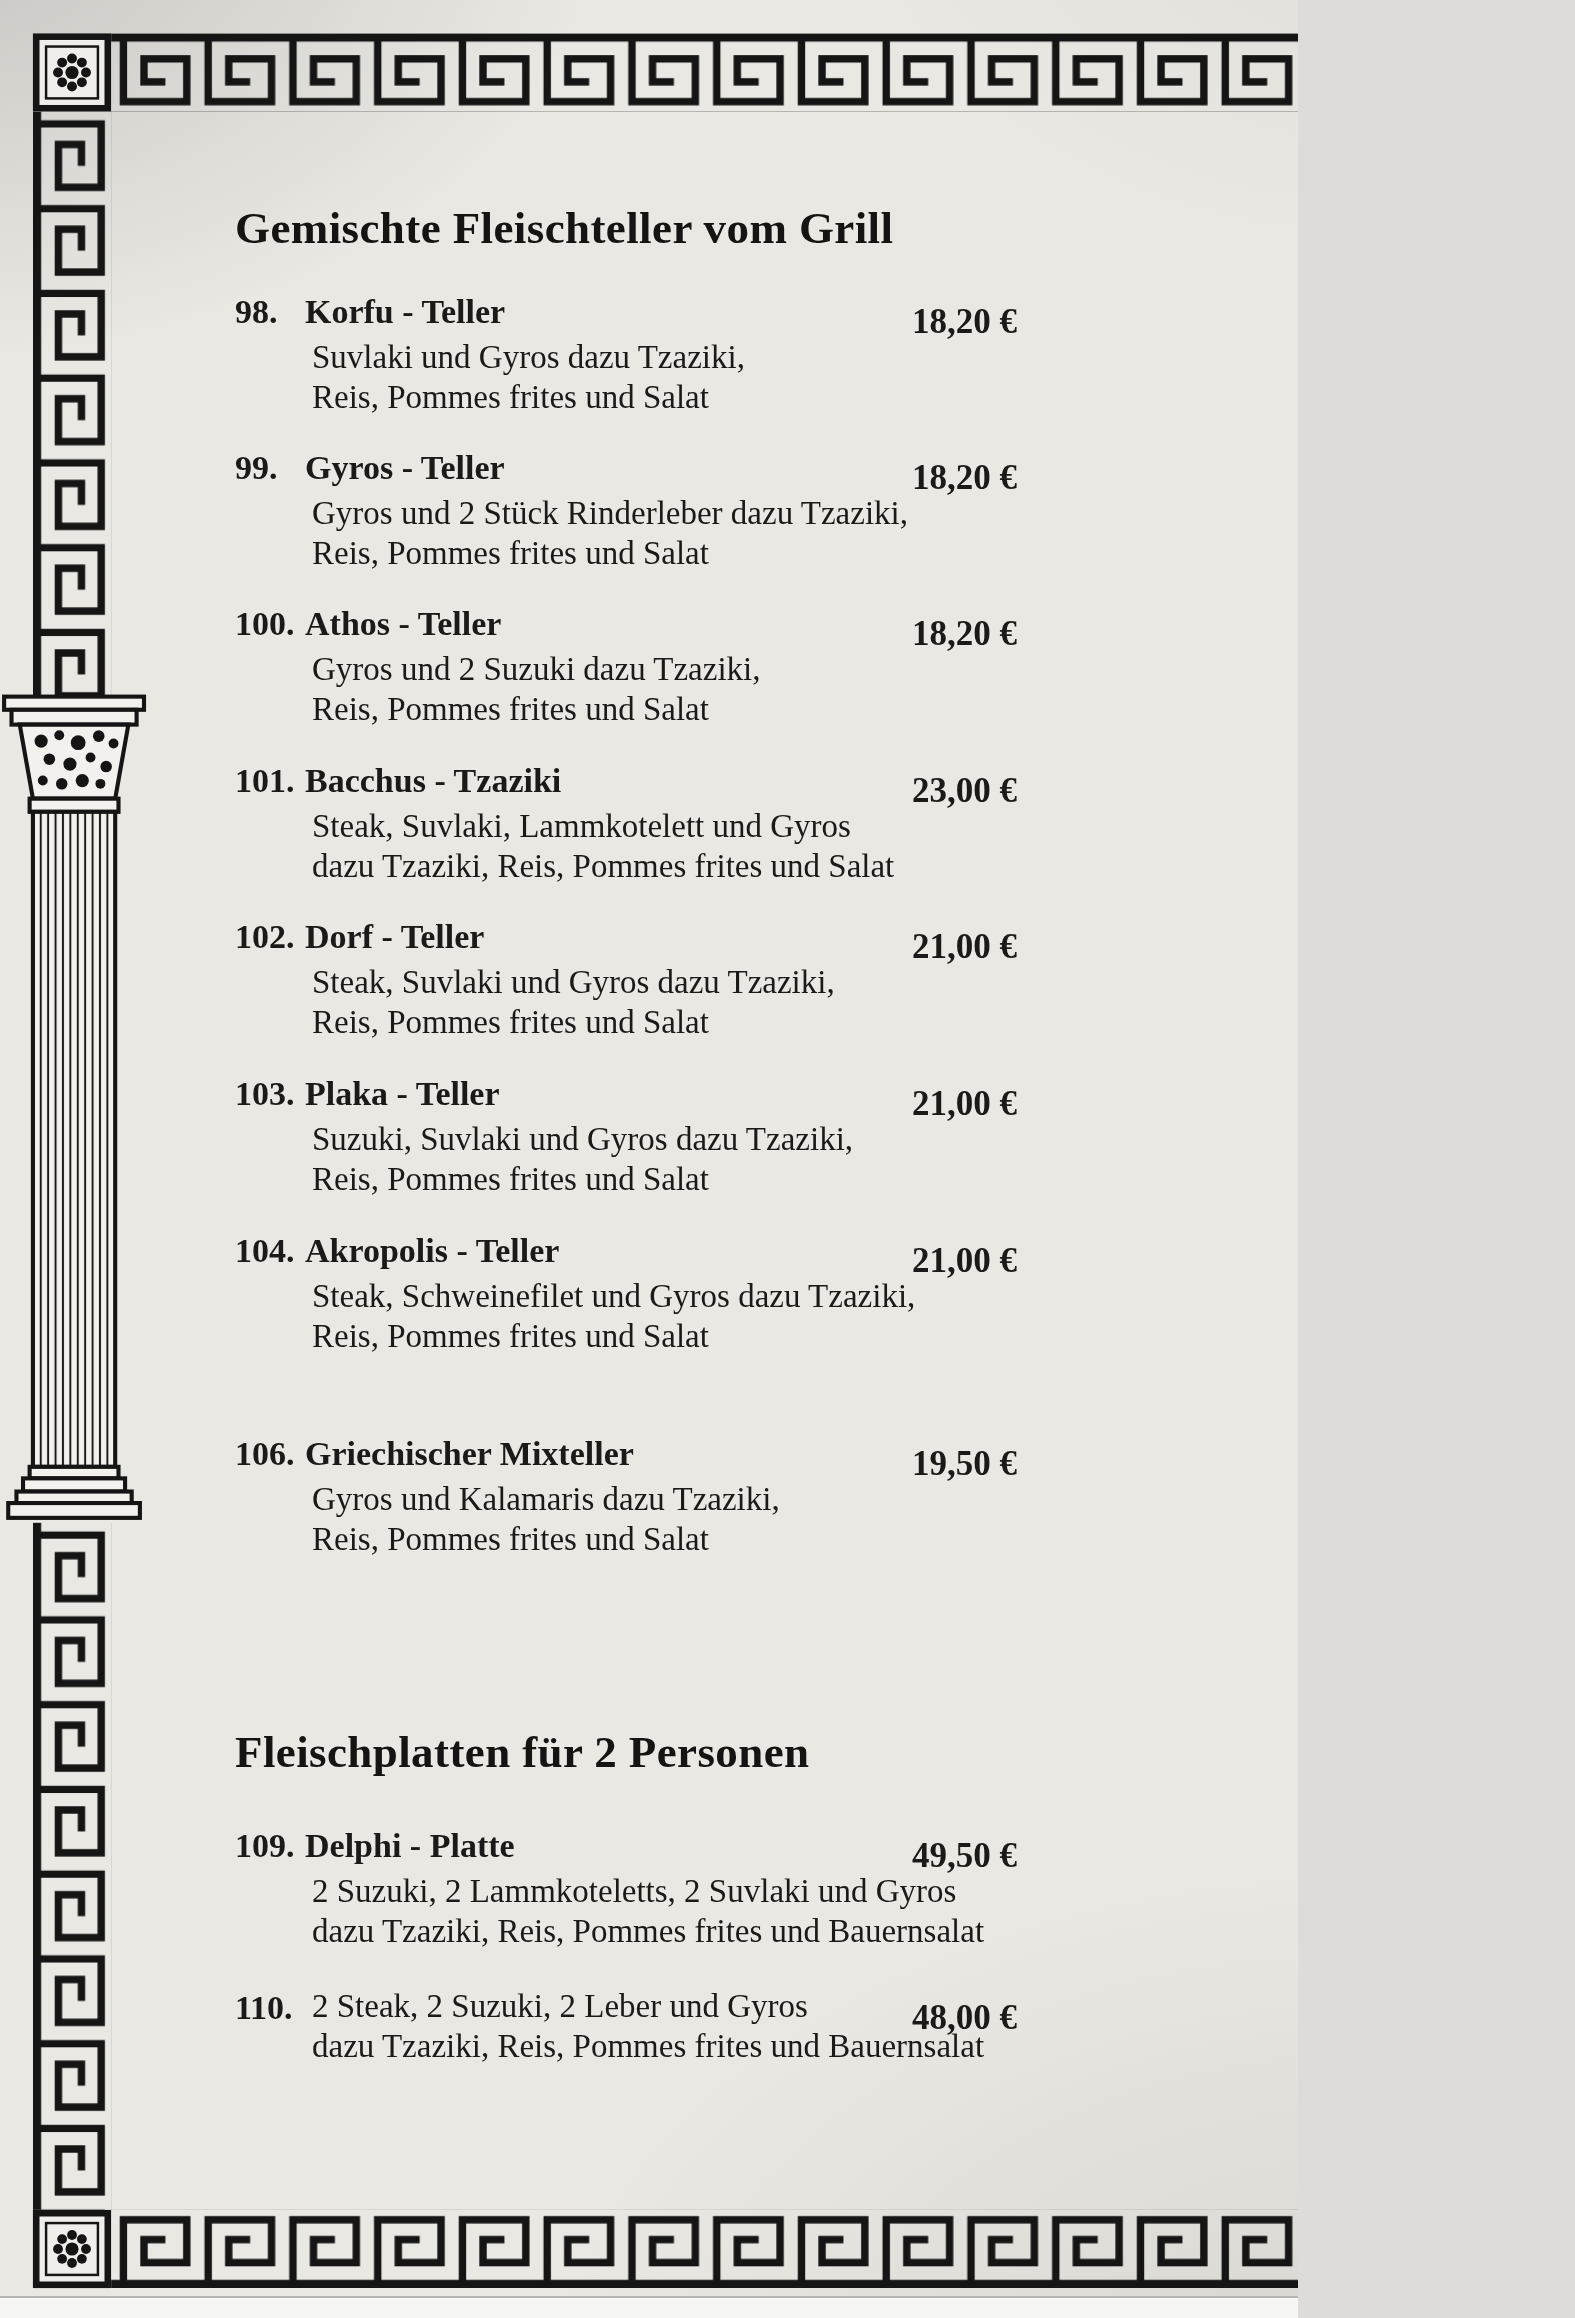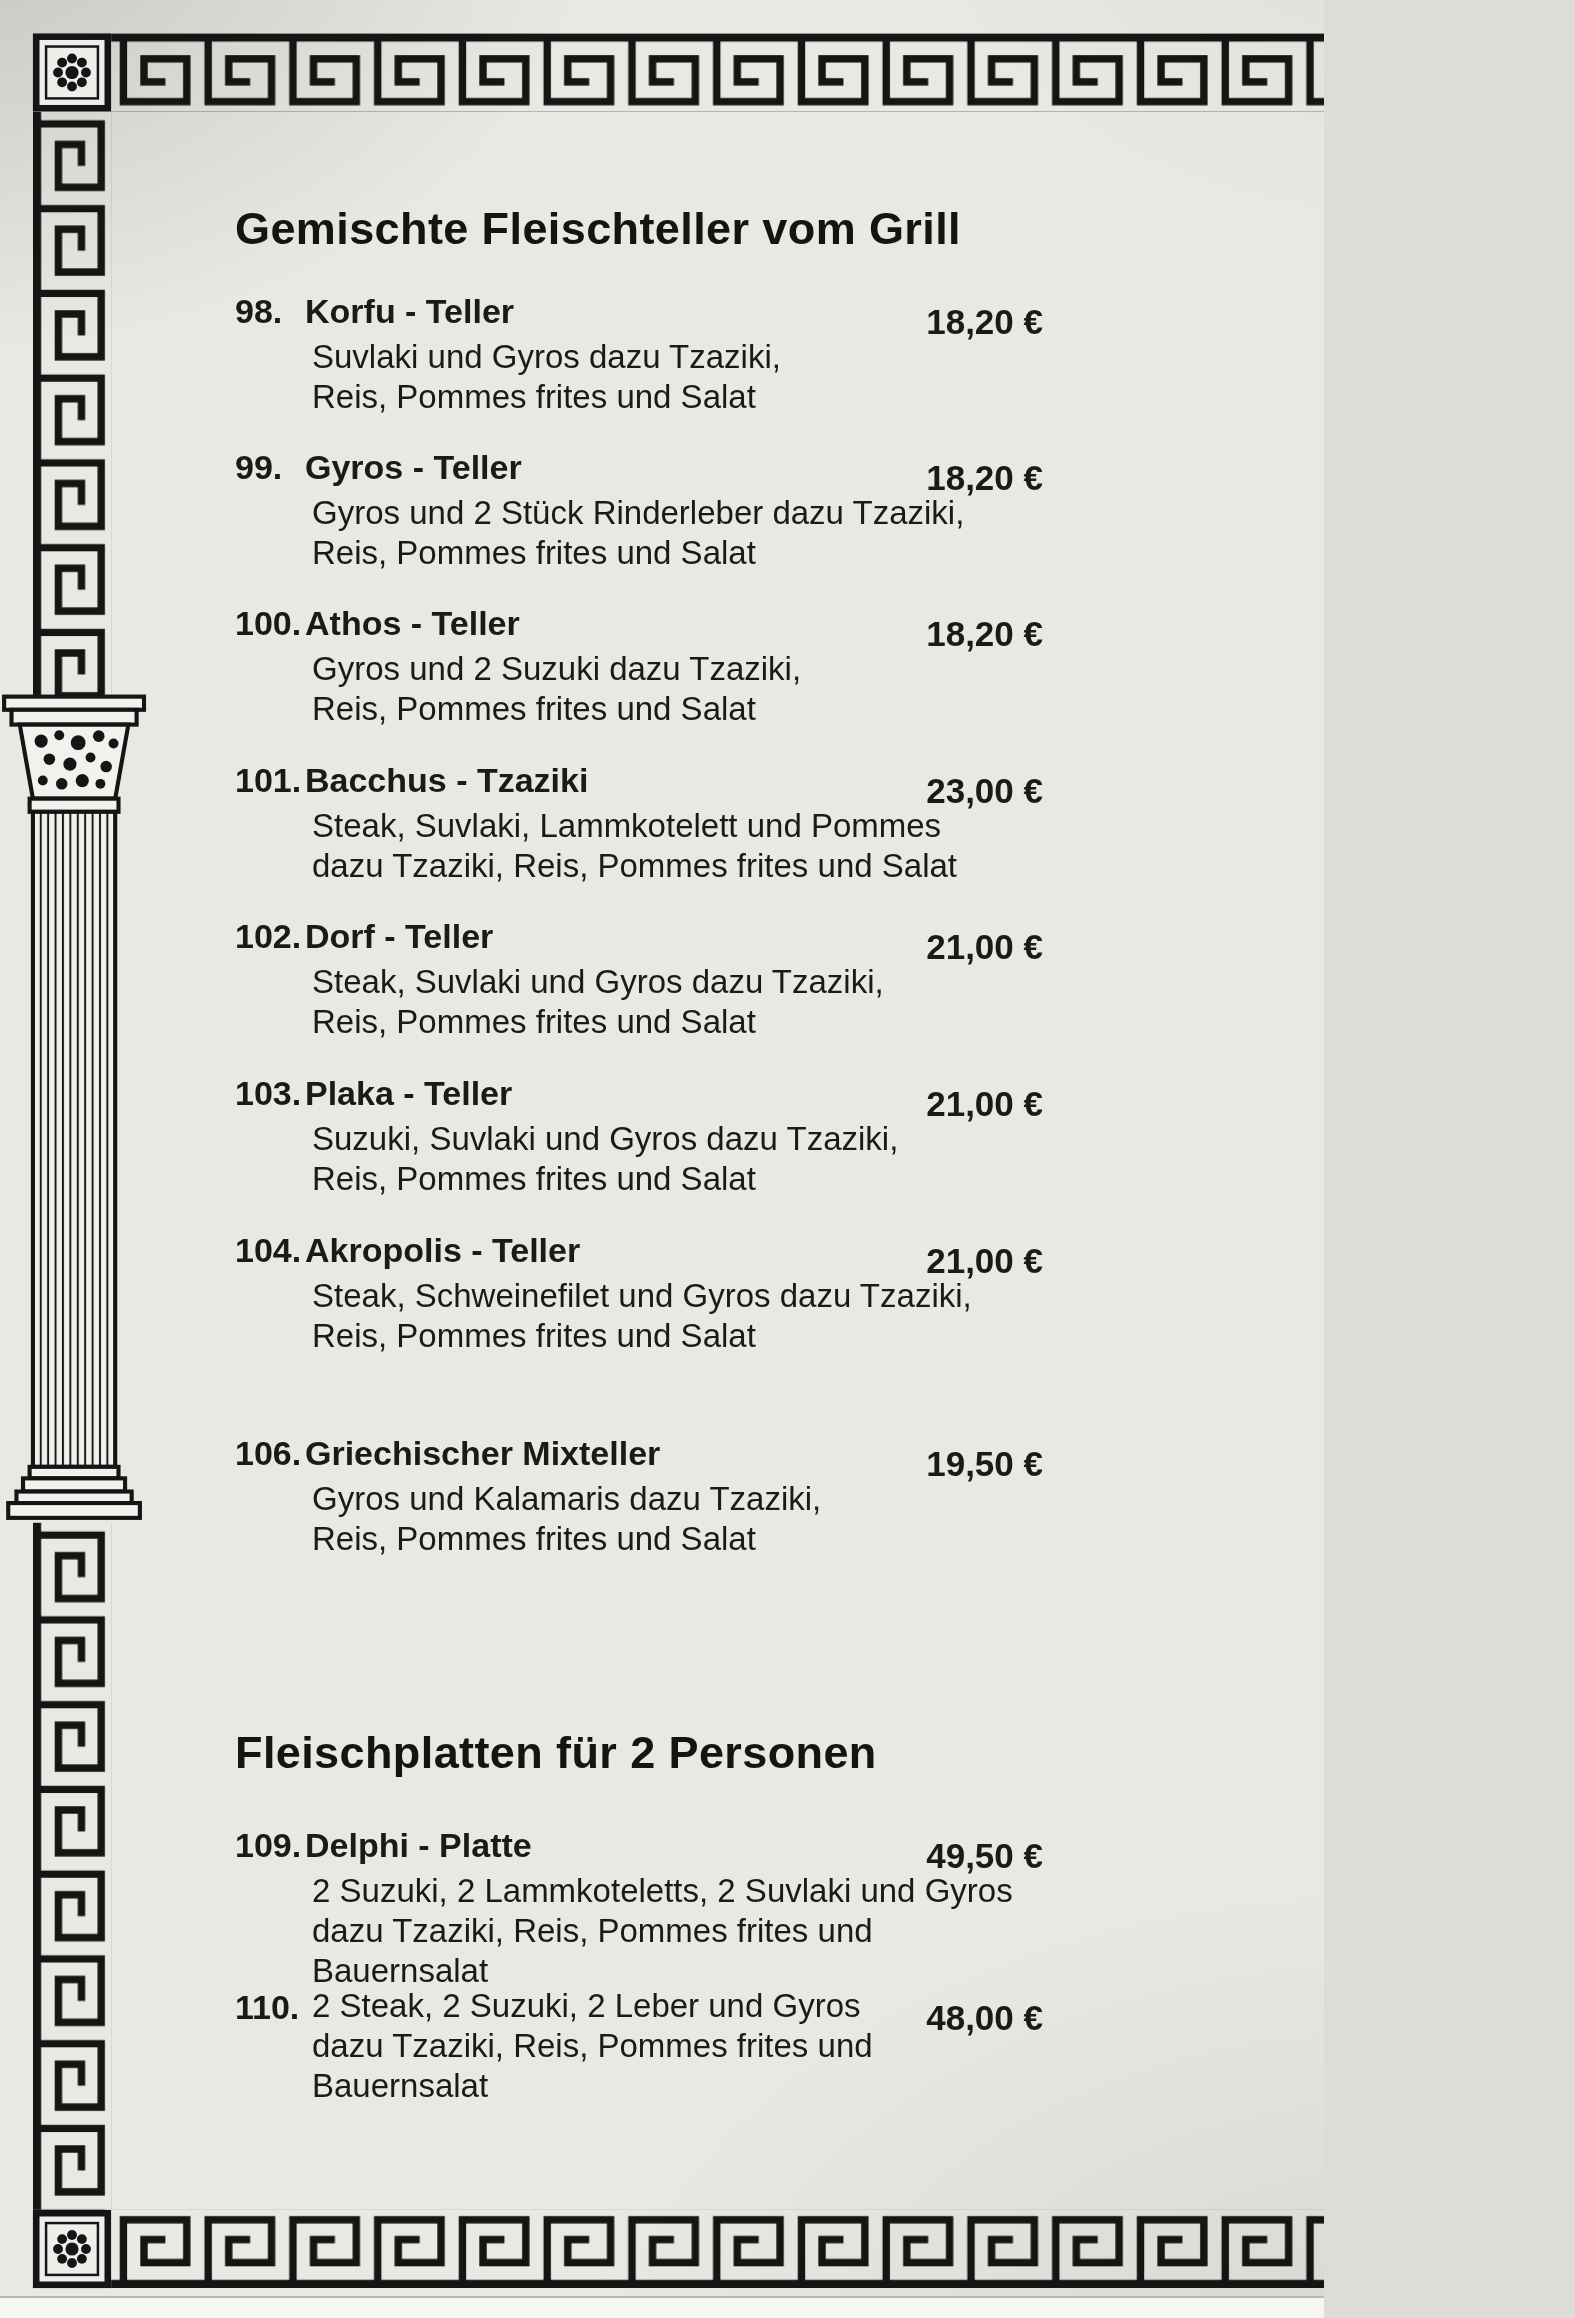--- a/index.html
+++ b/index.html
@@ -5,23 +5,22 @@
   html,body{margin:0;padding:0;background:#dddcd8;}
   .page{
     position:relative;
     width:1298px;height:2319px;
     background:
       radial-gradient(1235px 823px at -6% -4%, rgba(88,88,86,0.25), transparent 55%),
       radial-gradient(1399px 905px at 106% 104%, rgba(140,138,130,0.20), transparent 60%),
       radial-gradient(988px 658px at 108% -5%, rgba(150,148,142,0.12), transparent 55%),
       #e9e8e3;
     overflow:hidden;
-    font-family:Liberation Sans, sans-serif;
+    font-family:Liberation Serif, serif;
     color:#1b1a18;
-    padding-left:26px;
   }
   .decor{position:absolute;left:0;top:0;width:1575px;height:2319px;}
   .section-title{
     position:absolute;left:235px;
     font-size:45px;font-weight:bold;line-height:49px;
     color:#151413;letter-spacing:0.4px;white-space:nowrap;
   }
   .item{position:absolute;left:235px;right:281px;}
   .item .num{
     position:absolute;left:0;top:0;
@@ -175,21 +174,21 @@
     <span class="price">18,20 €</span>
     <div class="name">Athos - Teller</div>
     <div class="desc">Gyros und 2 Suzuki dazu Tzaziki,</div>
     <div class="desc">Reis, Pommes frites und Salat</div>
   </div>
 
   <div class="item" style="top:759px">
     <span class="num">101.</span>
     <span class="price">23,00 €</span>
     <div class="name">Bacchus - Tzaziki</div>
-    <div class="desc">Steak, Suvlaki, Lammkotelett und Pommes</div>
+    <div class="desc">Steak, Suvlaki, Lammkotelett und Gyros</div>
     <div class="desc">dazu Tzaziki, Reis, Pommes frites und Salat</div>
   </div>
 
   <div class="item" style="top:915px">
     <span class="num">102.</span>
     <span class="price">21,00 €</span>
     <div class="name">Dorf - Teller</div>
     <div class="desc">Steak, Suvlaki und Gyros dazu Tzaziki,</div>
     <div class="desc">Reis, Pommes frites und Salat</div>
   </div>

